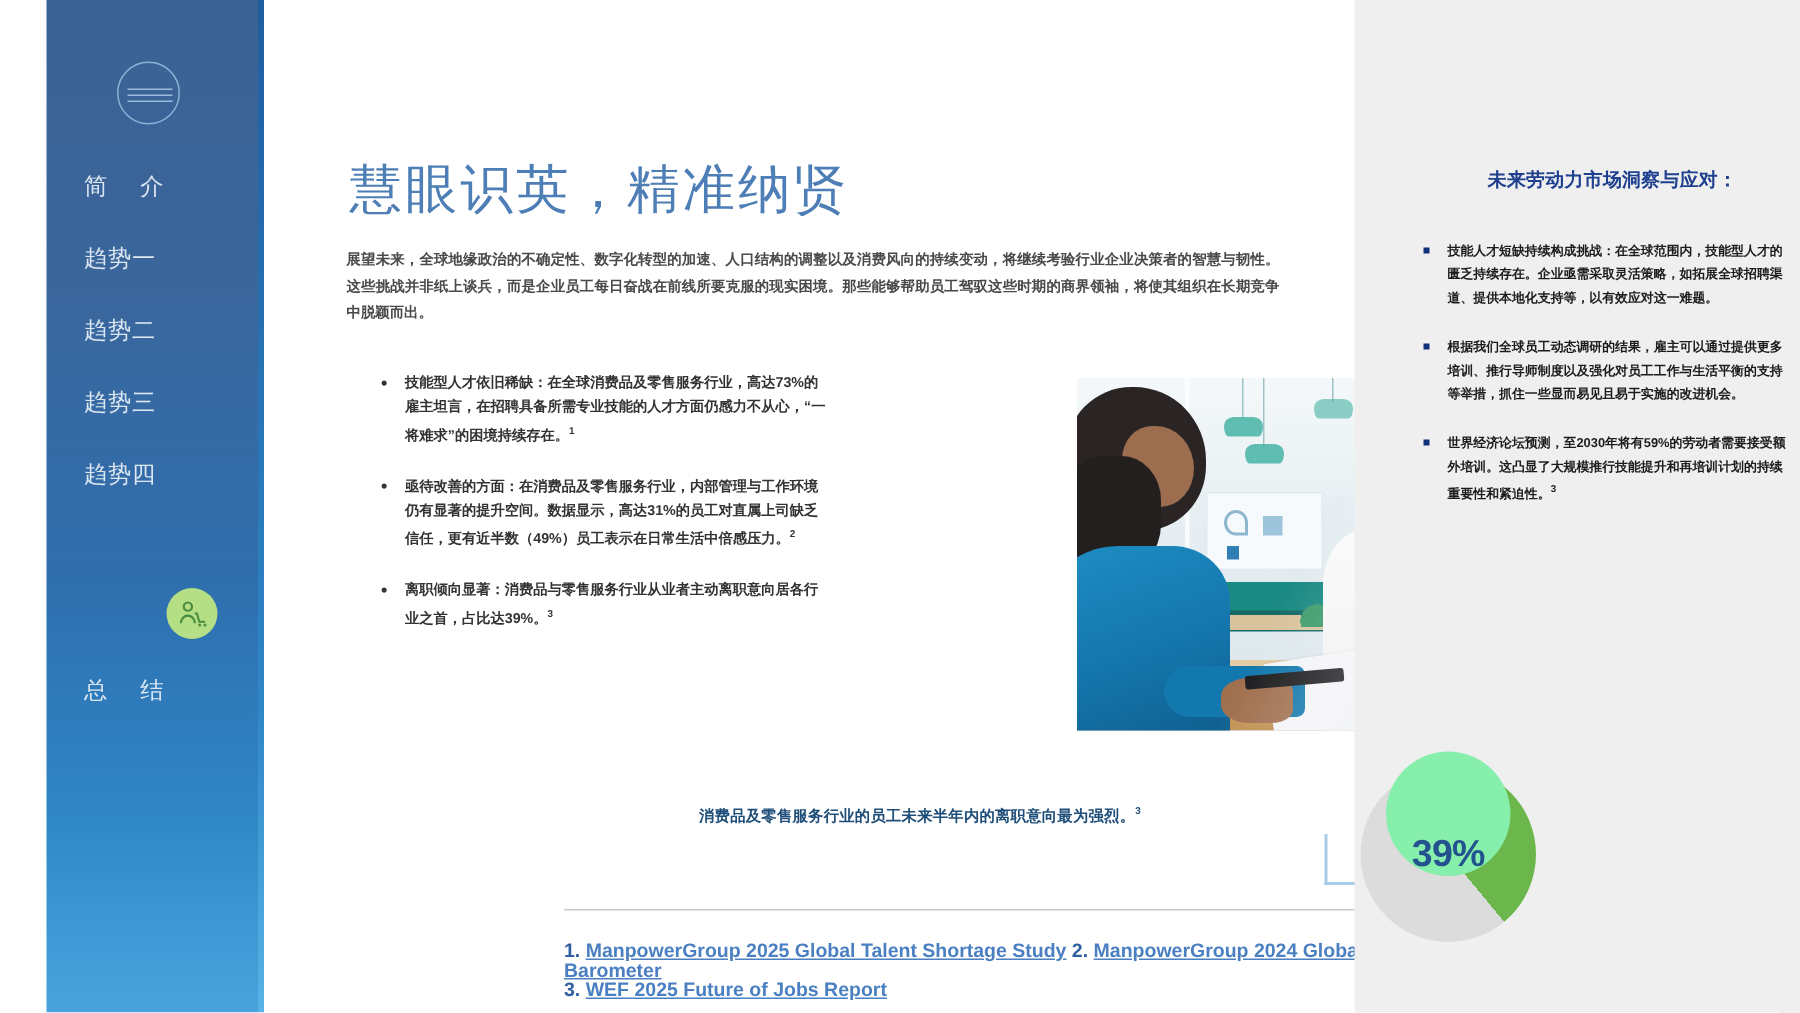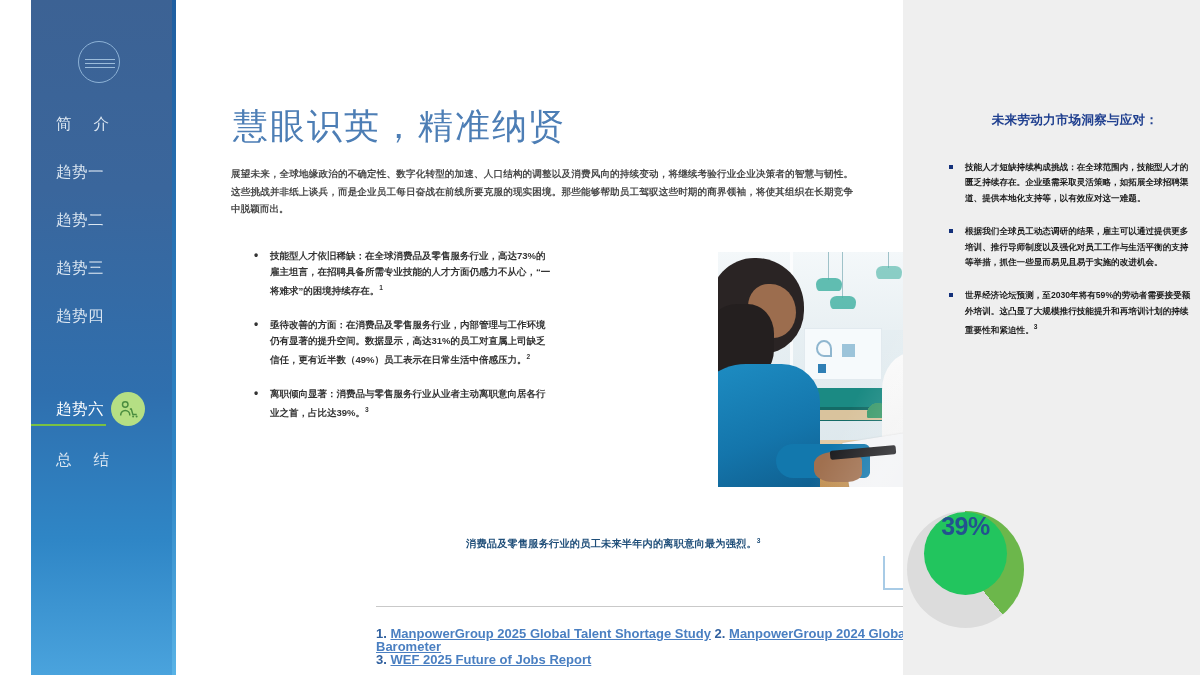--- a/index.html
+++ b/index.html
@@ -250,24 +250,24 @@
     content: ""; position: absolute; left: 2px; top: 5px;
     width: 3.5px; height: 3.5px; background: #13307a;
   }
   #donut-ring {
     position: absolute; left: 876px; top: 511px;
     width: 117px; height: 117px; border-radius: 50%;
     background:
       conic-gradient(#6cb74b 0deg 140.4deg, #dcdcdc 140.4deg 360deg);
   }
   #donut-hole {
-    position: absolute; left: 893px; top: 512px;
+    position: absolute; left: 893px; top: 501px;
     width: 83px; height: 83px; border-radius: 50%;
-    background: #22c55e;
-    display: flex; align-items: flex-start; justify-content: center;
+    background: #86efac;
+    display: flex; align-items: flex-end; justify-content: center;
   }
   #donut-value {
     font-size: 25px; font-weight: 700; color: #23528f; letter-spacing: -0.5px;
   }
 </style>
 </head>
 <body>
 
 <div id="slide">
 
@@ -285,23 +285,20 @@
       <span class="nav-label">趋势一</span>
     </div>
     <div class="nav-item" style="top:196px">
       <span class="nav-label">趋势二</span>
     </div>
     <div class="nav-item" style="top:244px">
       <span class="nav-label">趋势三</span>
     </div>
     <div class="nav-item" style="top:292px">
       <span class="nav-label">趋势四</span>
-    </div>
-    <div class="nav-item active" style="top:388px">
-      <span class="nav-label">趋势六</span>
     </div>
     <div class="nav-item spaced" style="top:436px">
       <span class="nav-label">总结</span>
     </div>
 
     <div id="trend6-icon">
       <svg width="22" height="22" viewBox="0 0 24 24" aria-hidden="true">
         <circle cx="9" cy="7" r="3" fill="none" stroke="#4a8c3f" stroke-width="1.6"></circle>
         <path d="M4 19c0-3.2 2.3-5.4 5-5.4s5 2.2 5 5.4" fill="none" stroke="#4a8c3f" stroke-width="1.6"></path>
         <path d="M14 12h1.6l1.7 6h4.2" fill="none" stroke="#4a8c3f" stroke-width="1.5"></path>

